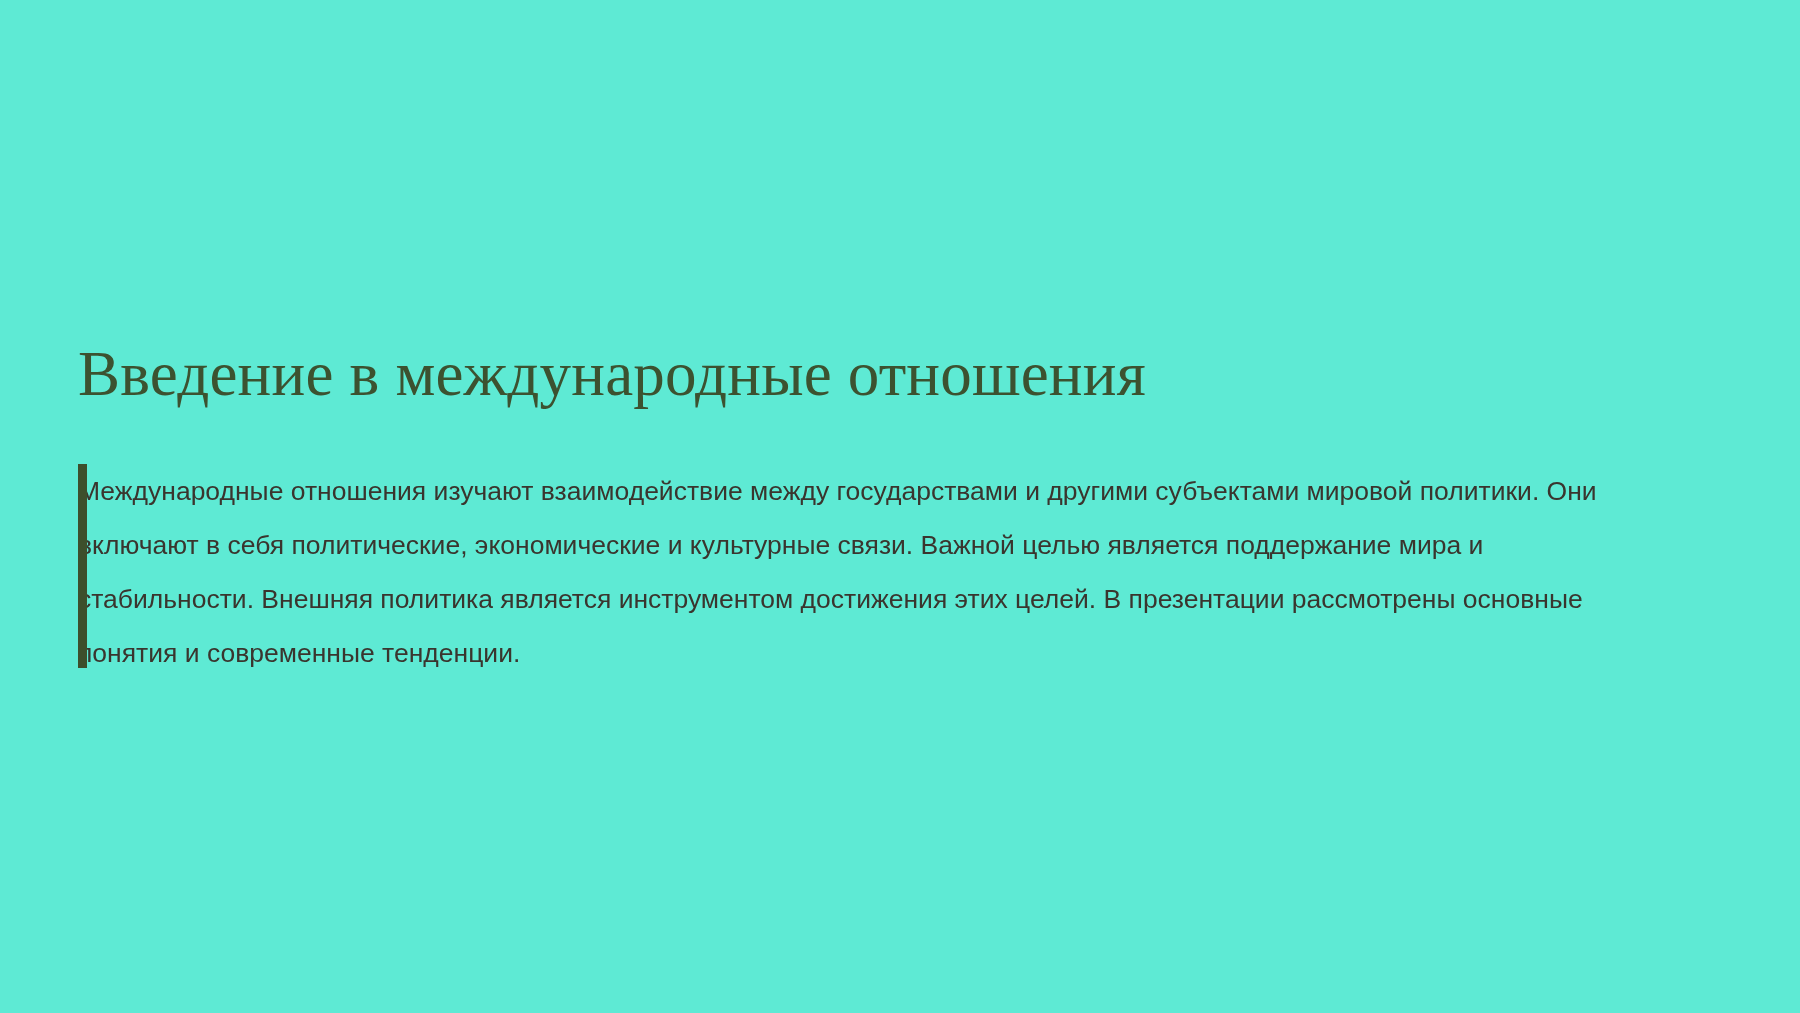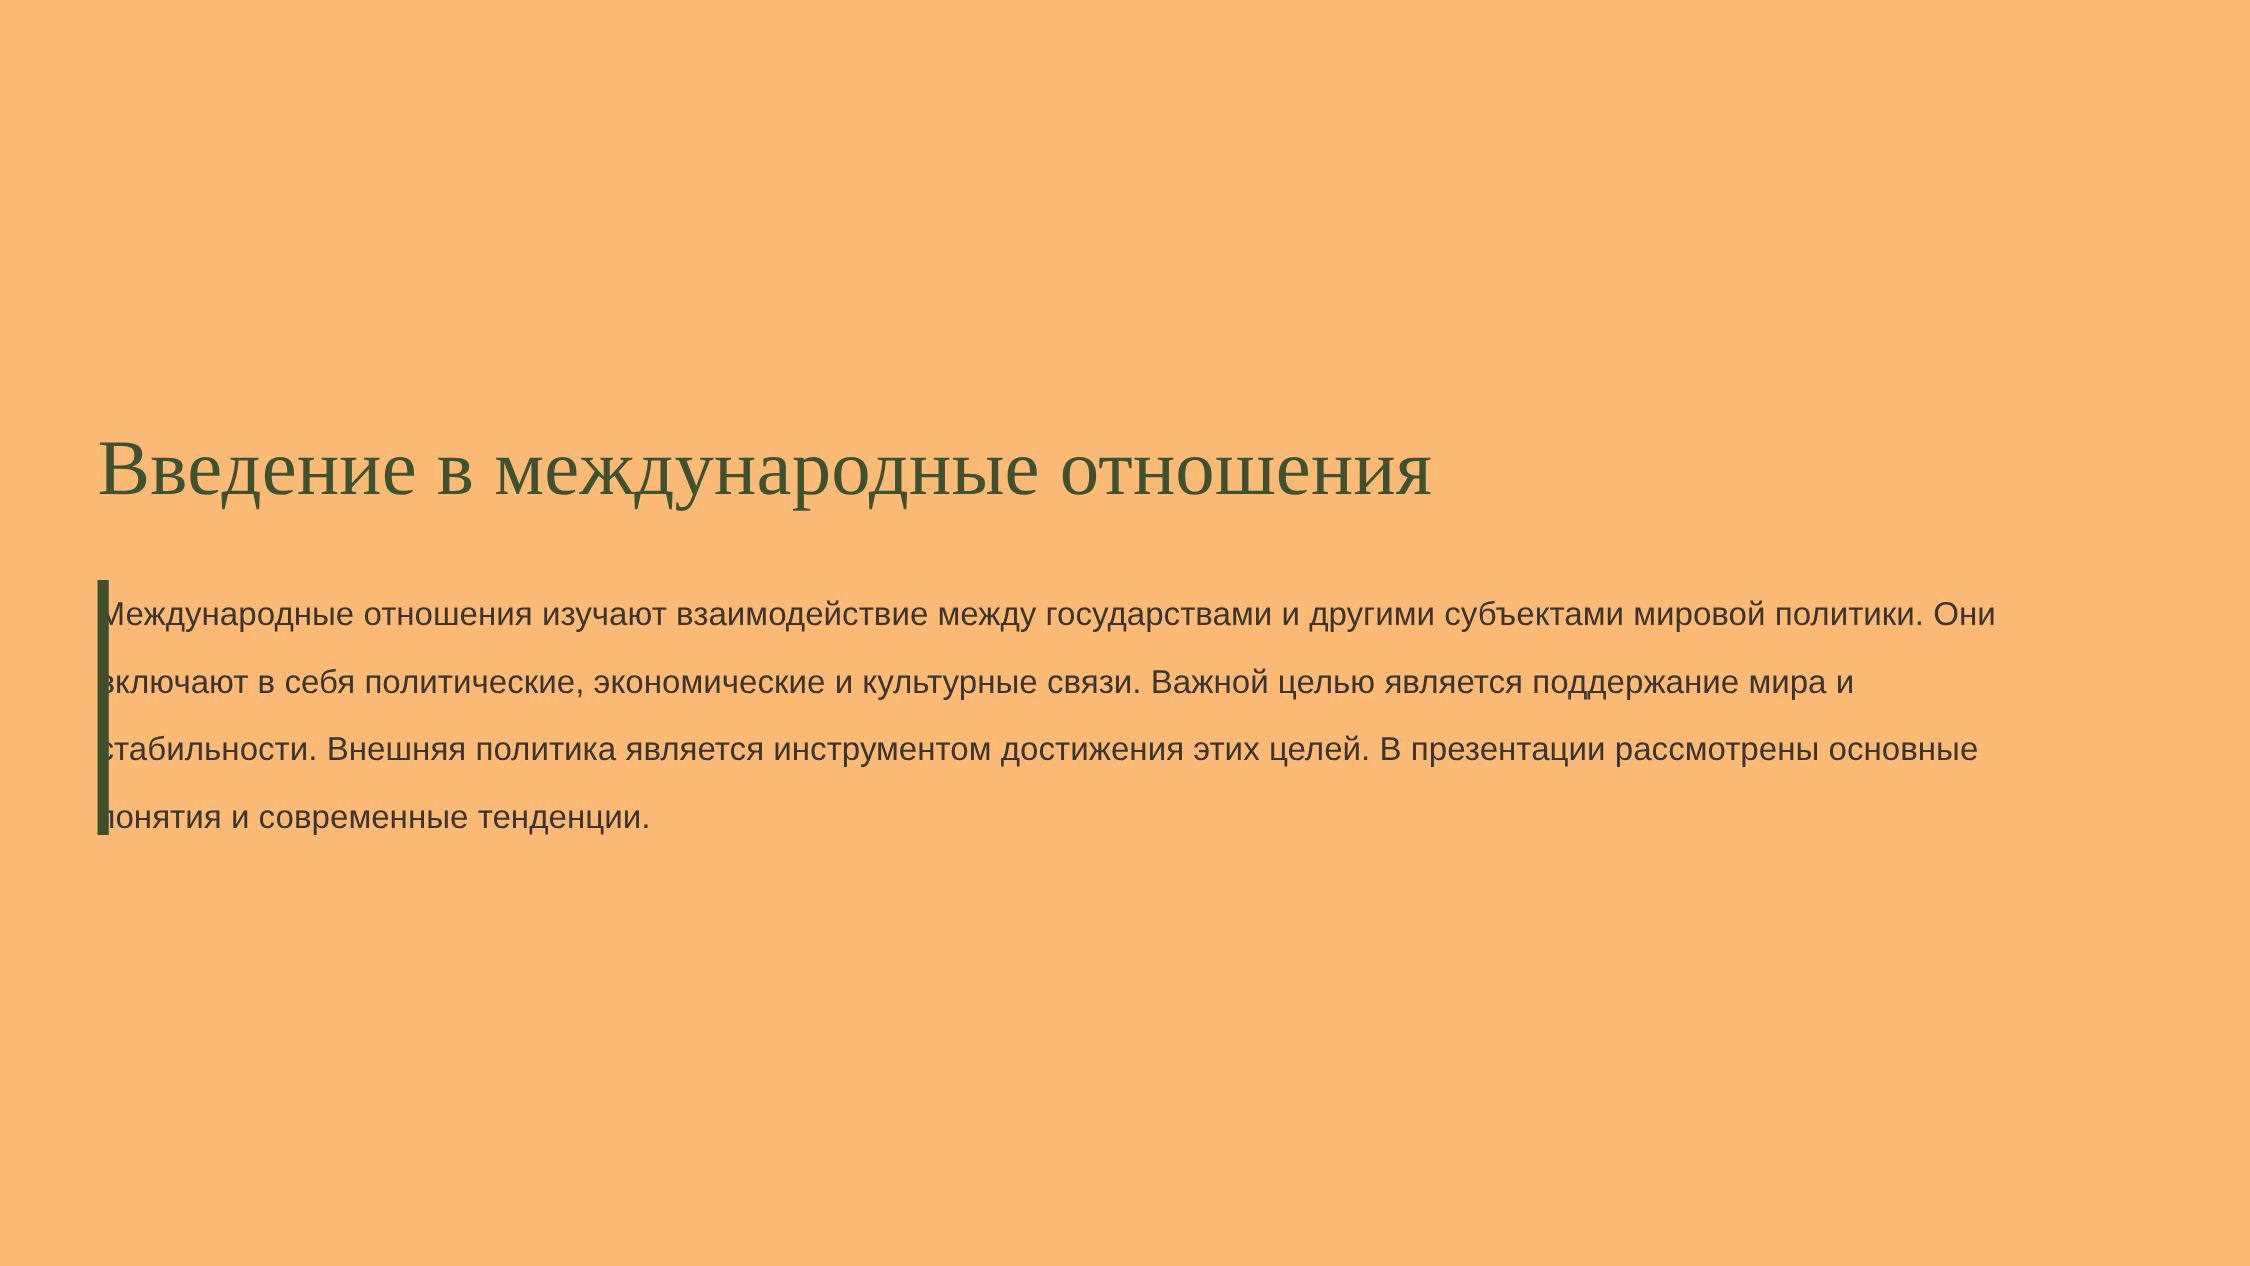--- a/index.html
+++ b/index.html
@@ -12,21 +12,21 @@
     height: 1013px;
     overflow: hidden;
     background: #fdf3e3;
     font-family: "Liberation Sans", sans-serif;
   }
 
   .slide {
     position: relative;
     width: 1800px;
     height: 1013px;
-    background: #fdba74;
+    background: #5eead4;
     box-sizing: border-box;
   }
 
   .slide-body {
     position: absolute;
     left: 78px;
     top: 340px;
     width: 1620px;
   }
 

